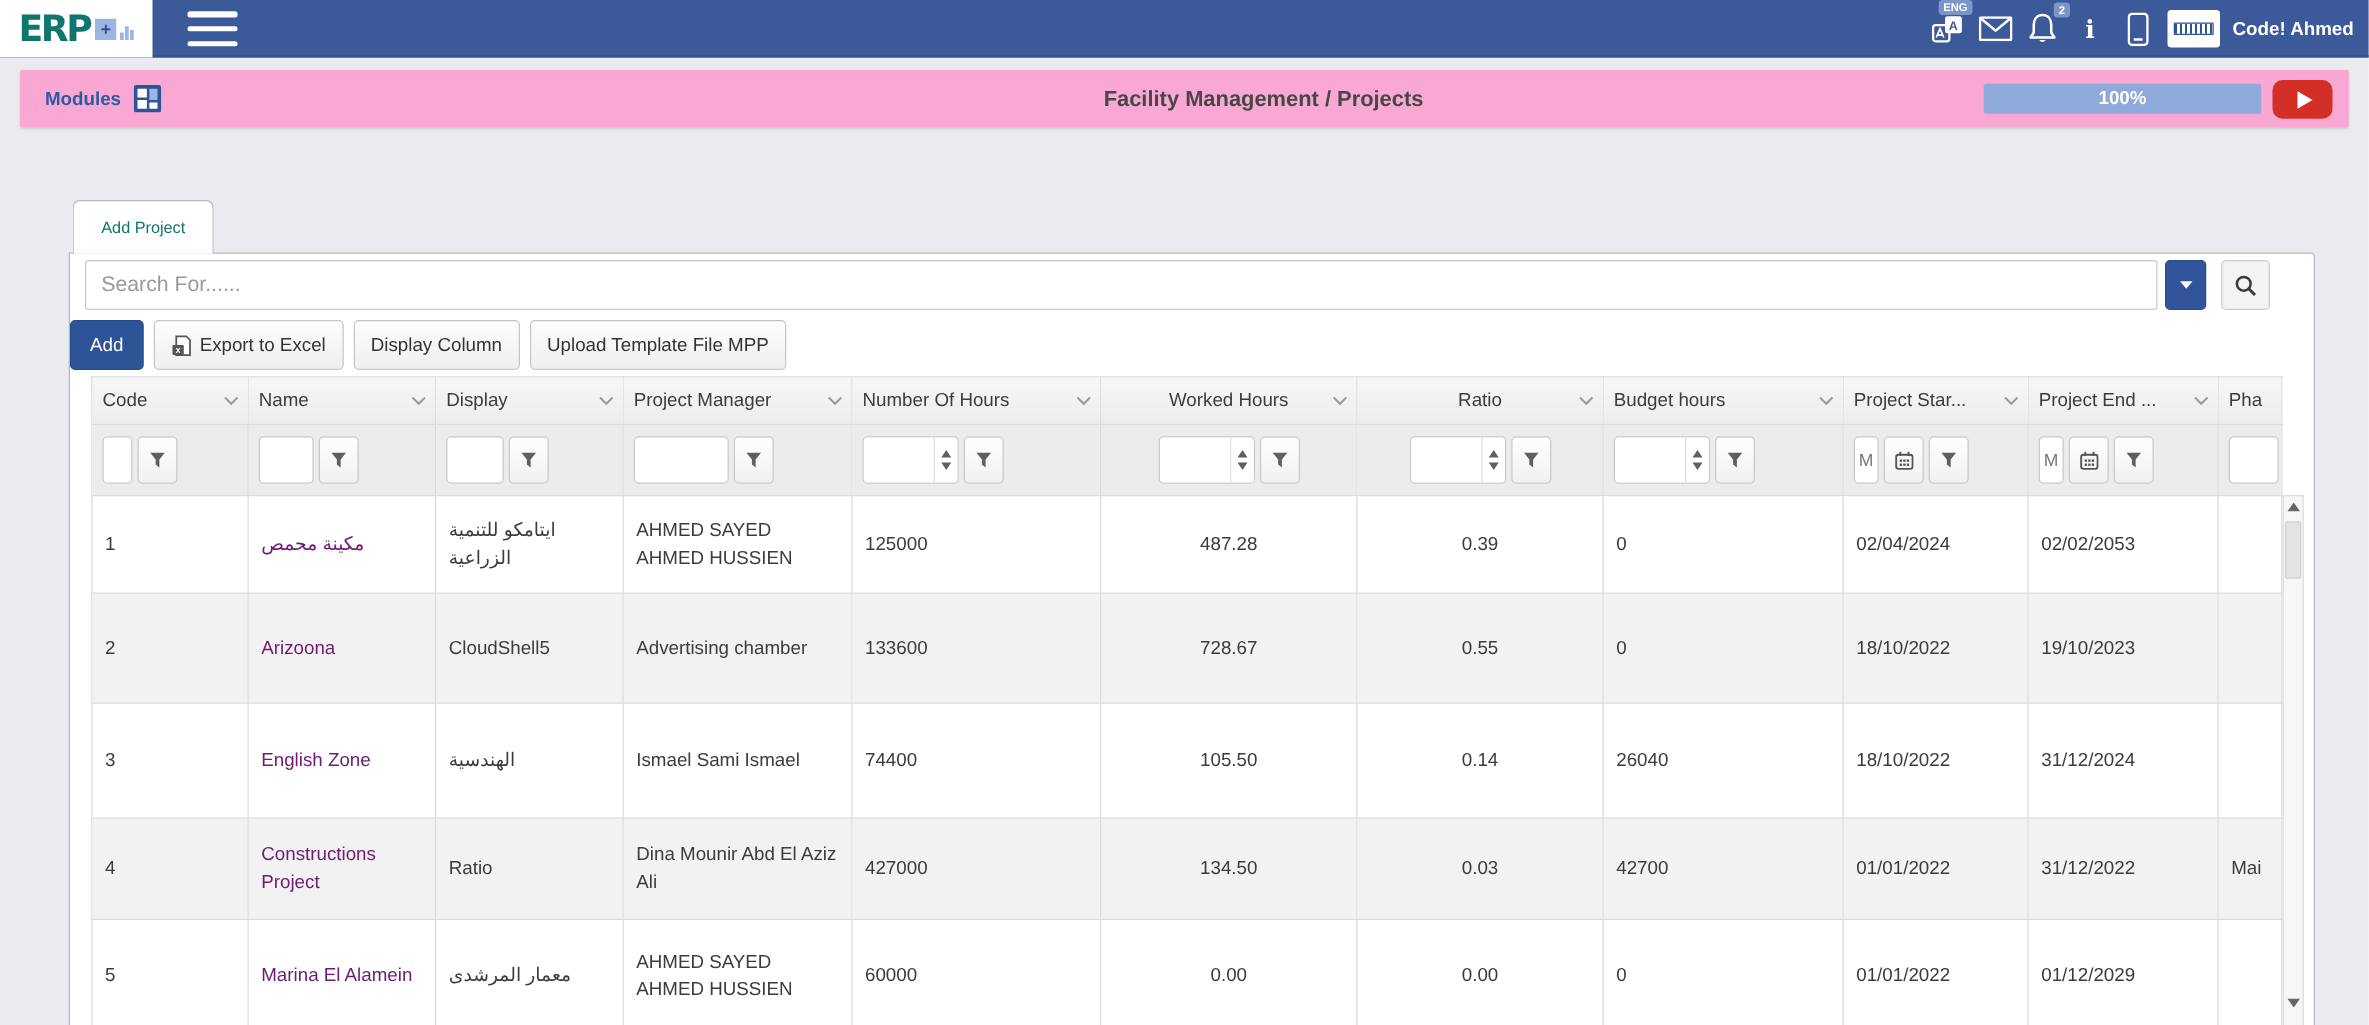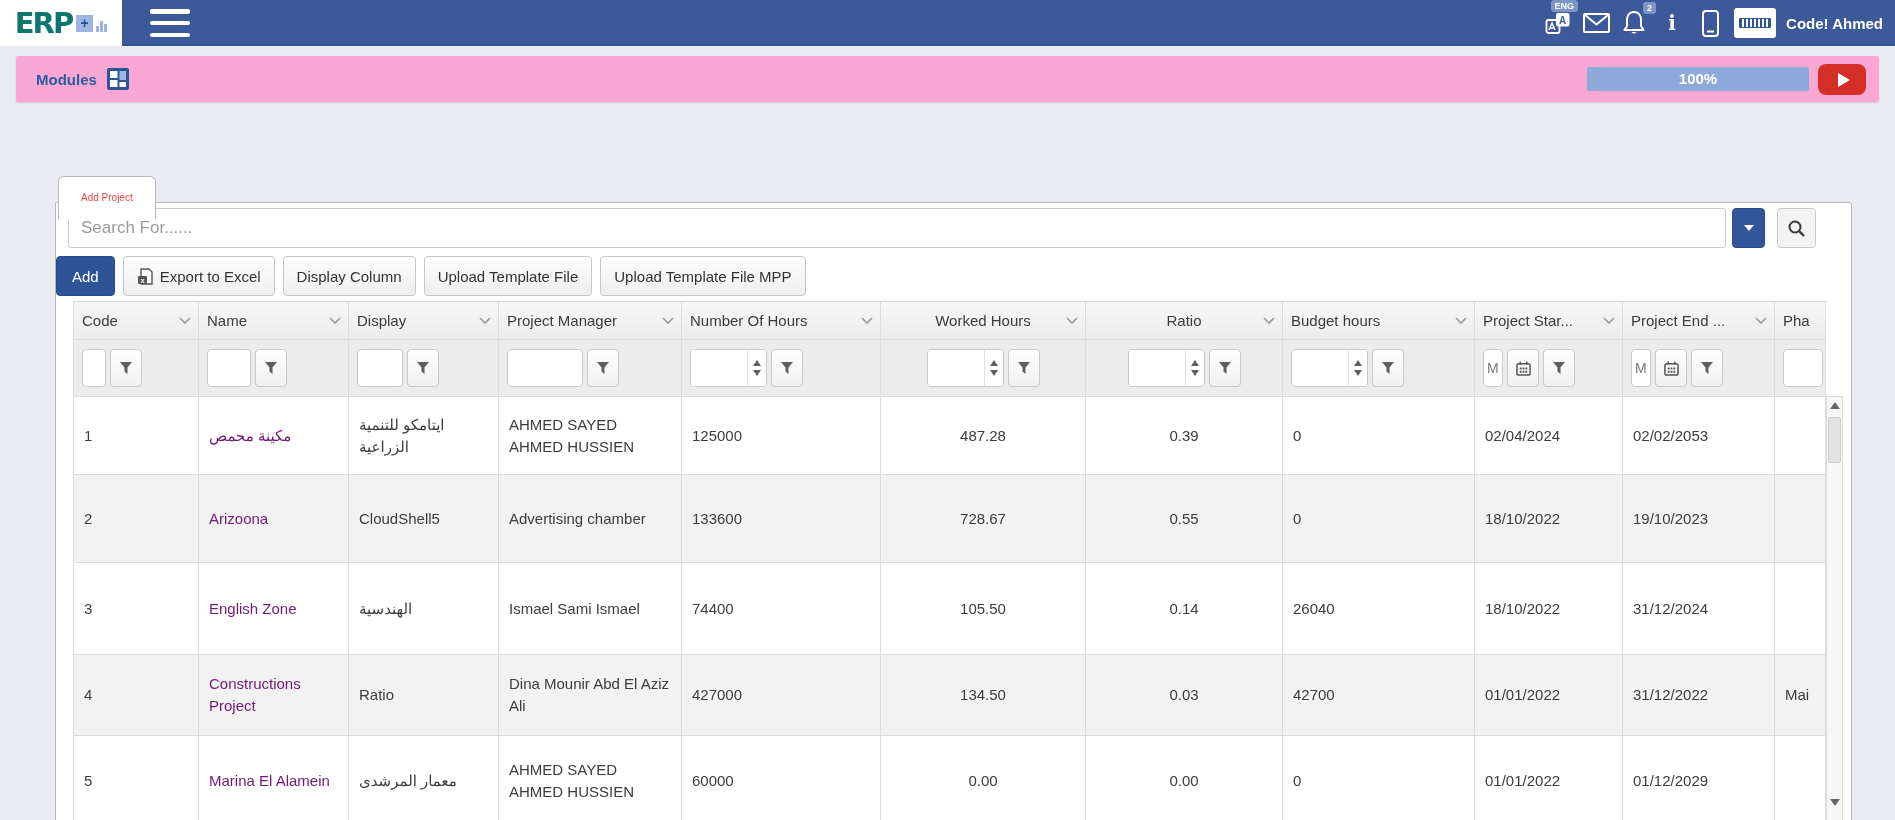--- a/index.html
+++ b/index.html
@@ -27,21 +27,21 @@
   
   .subbar { position:absolute; left:16px; top:56px; width:1863px; height:46px; background:#f9a8d4; border-radius:2px; box-shadow:0 1px 2px rgba(0,0,0,.13); z-index:4; }
   .modules { position:absolute; left:20px; top:0; height:46px; display:flex; align-items:center; gap:10px; cursor:pointer; }
   .modules-lbl { color:#2c5aa0; font-weight:bold; font-size:15px; }
   .page-title { position:absolute; left:53.4%; top:0; transform:translateX(-50%); height:46px; line-height:46px; font-size:17.5px; font-weight:bold; color:#474747; white-space:nowrap; }
   .progress { position:absolute; right:70px; top:11px; width:222px; height:24px; background:#8ea9da; border-radius:2px; text-align:center; color:#fff; font-weight:bold; font-size:15px; line-height:24px; }
   .play-btn { position:absolute; right:13px; top:8px; width:48px; height:31px; background:#d32f27; border:none; border-radius:8px; display:flex; align-items:center; justify-content:center; cursor:pointer; }
   .play-tri { width:0; height:0; border-left:12px solid #fff; border-top:7px solid transparent; border-bottom:7px solid transparent; margin-left:3px; }
 
   
-  .tab { position:absolute; left:58px; top:176px; height:43px; background:#fff; border:1px solid #b9b9b9; border-bottom:none; border-radius:6px 6px 0 0; padding:0 22px; line-height:41px; font-size:10px; color:#ef4444; z-index:3; cursor:pointer; }
+  .tab { position:absolute; left:58px; top:160px; height:43px; background:#fff; border:1px solid #b9b9b9; border-bottom:none; border-radius:6px 6px 0 0; padding:0 22px; line-height:41px; font-size:13px; color:#0f766e; z-index:3; cursor:pointer; }
   .card { position:absolute; left:55px; top:202px; width:1797px; height:680px; background:#fff; border:1px solid #b9b9b9; border-radius:0 3px 3px 3px; z-index:2; }
 
   
   .search-input { position:absolute; left:12px; top:5px; width:1658px; height:40px; border:1px solid #c9c9c9; border-radius:3px; padding:0 12px; font-size:17px; color:#444; font-family:inherit; }
   .search-input::placeholder { color:#9a9a9a; }
   .dd-btn { position:absolute; left:1676px; top:5px; width:33px; height:40px; background:#31549b; border:1px solid #2c4c8d; border-radius:4px; cursor:pointer; display:flex; align-items:center; justify-content:center; }
   .dd-caret { width:0; height:0; border-top:6px solid #fff; border-left:5px solid transparent; border-right:5px solid transparent; }
   .search-btn { position:absolute; left:1721px; top:5px; width:39px; height:40px; background:#f3f3f3; border:1px solid #c9c9c9; border-radius:4px; cursor:pointer; display:flex; align-items:center; justify-content:center; }
 
   
@@ -149,20 +149,21 @@
     <span>
       <svg width="22" height="22" viewBox="0 0 22 22">
         <rect x="0" y="0" width="22" height="22" rx="2" fill="#2d5496"></rect>
         <rect x="3" y="3" width="7.5" height="7" fill="#fff"></rect>
         <rect x="12.5" y="3" width="6.5" height="9" fill="#9db5e0"></rect>
         <rect x="3" y="12" width="7.5" height="7" fill="#fff"></rect>
         <rect x="12.5" y="14" width="6.5" height="5" fill="#fff"></rect>
       </svg>
     </span>
   </div>
+  <div class="page-title">Facility Management / Projects</div>
   <div class="progress"><span>100%</span></div>
   <button class="play-btn">
       <span class="play-tri"></span>
     </button>
 </div>
 
 <div class="tab"><span>Add Project</span></div>
 
 <div class="card">
 
@@ -184,23 +185,20 @@
     <button class="btn">
       <svg width="16" height="17" viewBox="0 0 16 17">
         <path d="M4 1 h8 l3 3 v12 H4 Z" fill="#fff" stroke="#555" stroke-width="1.4"></path>
         <rect x="1" y="8" width="9" height="8" rx="1" fill="#555"></rect>
         <text x="5.5" y="14.5" font-size="7.5" font-weight="bold" fill="#fff" text-anchor="middle" font-family="Liberation Sans, sans-serif">x</text>
       </svg>
       <span>Export to Excel</span>
     </button>
     <button class="btn">
         <span>Display Column</span>
-      </button>
-    <button class="btn">
-        <span>Upload Template File</span>
       </button>
     <button class="btn">
         <span>Upload Template File MPP</span>
       </button>
   </div>
 
   <div class="table-wrap">
     <table class="grid">
       <colgroup>
         <col class="c0">

